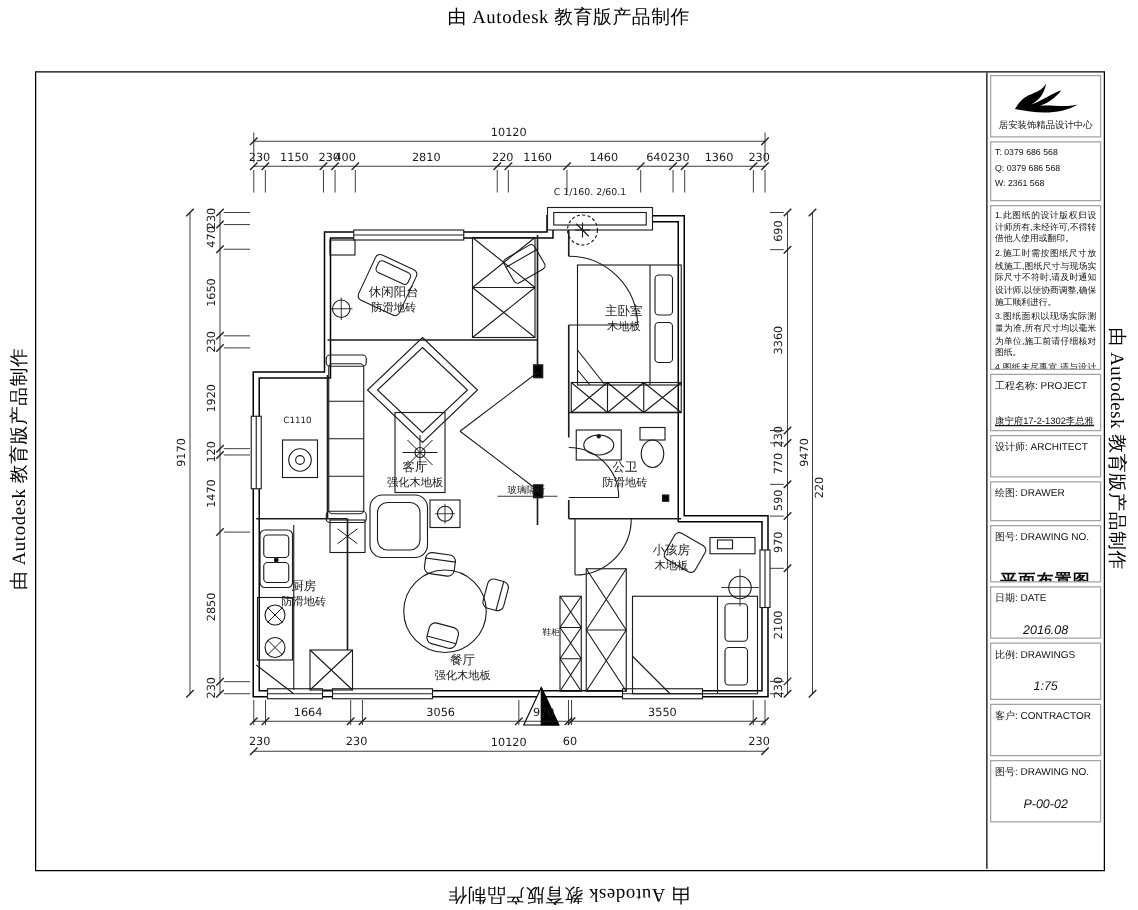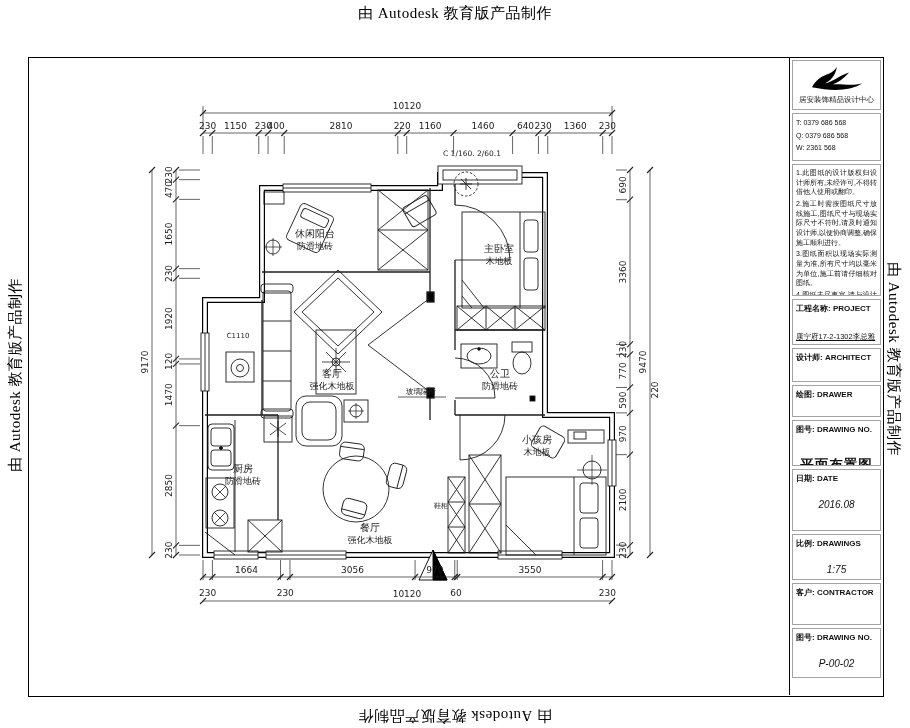--- a/index.html
+++ b/index.html
@@ -12,21 +12,21 @@
   .wm-left{left:6px;top:472px;transform-origin:0 0;transform:rotate(-90deg);}
   .wm-right{left:903px;top:262px;transform-origin:0 0;transform:rotate(90deg);}
   .frame{position:absolute;left:28px;top:57px;width:856px;height:640px;
          border:1.5px solid #000;box-sizing:border-box;}
   
   .tb{position:absolute;left:789px;top:58px;width:94px;height:637px;
       box-sizing:border-box;border-left:1.5px solid #000;
       display:flex;flex-direction:column;gap:3px;padding:2px 2px;}
   .tb-box{border:1px solid #a3a3a3;box-sizing:border-box;padding:3px 3px;
           font-size:8px;line-height:1.5;overflow:hidden;flex:0 0 auto;}
-  .tb-label{font-size:8px;font-weight:bold;}
+  .tb-label{font-size:8px;}
   .tb-sub{font-size:7.5px;margin-top:16px;text-decoration:underline;}
   .tb-center{text-align:center;font-size:10px;margin-top:12px;font-style:italic;}
   .tb-title{text-align:center;font-size:13.5px;font-weight:bold;margin-top:19px;
             letter-spacing:1px;}
   .tb-logo{display:flex;flex-direction:column;align-items:center;justify-content:center;}
   .tb-company{font-size:7.5px;margin-top:3px;white-space:nowrap;}
   .tb-contact div{font-size:7px;line-height:1.8;white-space:nowrap;}
   .tb-notes{font-size:7px;line-height:1.38;text-align:justify;}
   .tb-notes div{margin-bottom:2px;}
   svg text{font-family:"DejaVu Sans",sans-serif;fill:#1b1b1b;font-size:9px;}
@@ -467,21 +467,21 @@
     <div class="tb-label">设计师: ARCHITECT</div>
     <div class="tb-sub" style="padding-left:8px">电话: 28266697851</div>
   </div>
   <div class="tb-box" style="height:32px">
     <div class="tb-label">绘图: DRAWER</div>
   </div>
   <div class="tb-box" style="height:46px">
     <div class="tb-label">图号: DRAWING NO.</div>
     <div class="tb-title">平面布置图</div>
   </div>
-  <div class="tb-box" style="height:62px">
+  <div class="tb-box" style="height:42px">
     <div class="tb-label">日期: DATE</div>
     <div class="tb-center">2016.08</div>
   </div>
   <div class="tb-box" style="height:46px">
     <div class="tb-label">比例: DRAWINGS</div>
     <div class="tb-center">1:75</div>
   </div>
   <div class="tb-box" style="height:42px">
     <div class="tb-label">客户: CONTRACTOR</div>
   </div>

